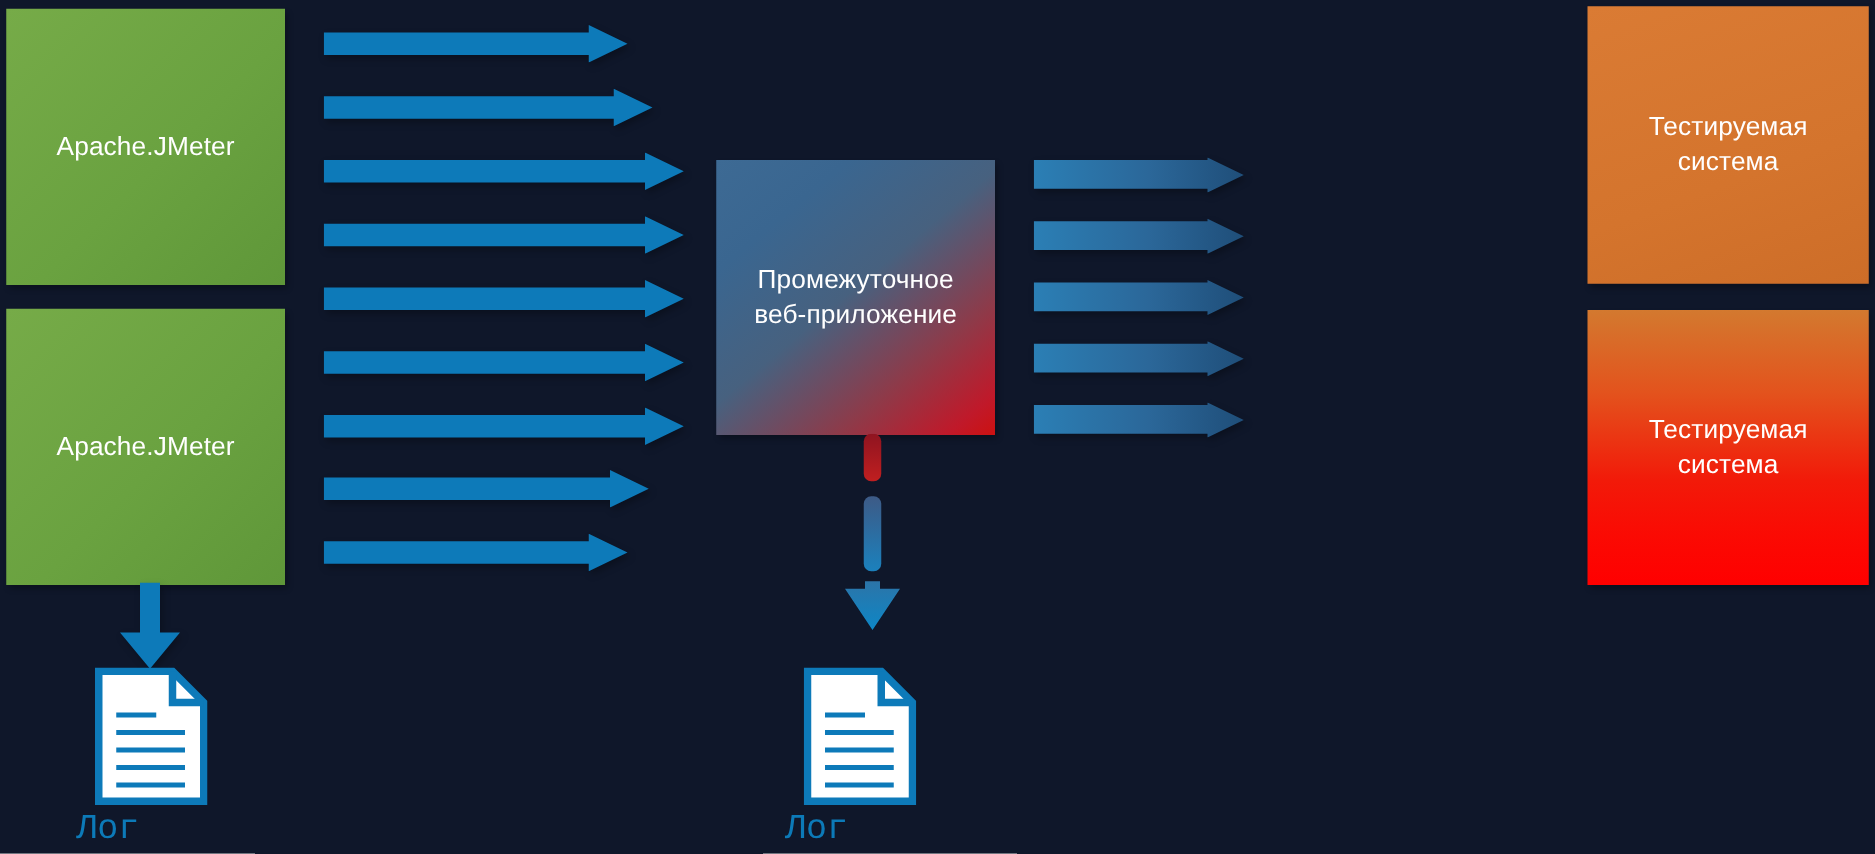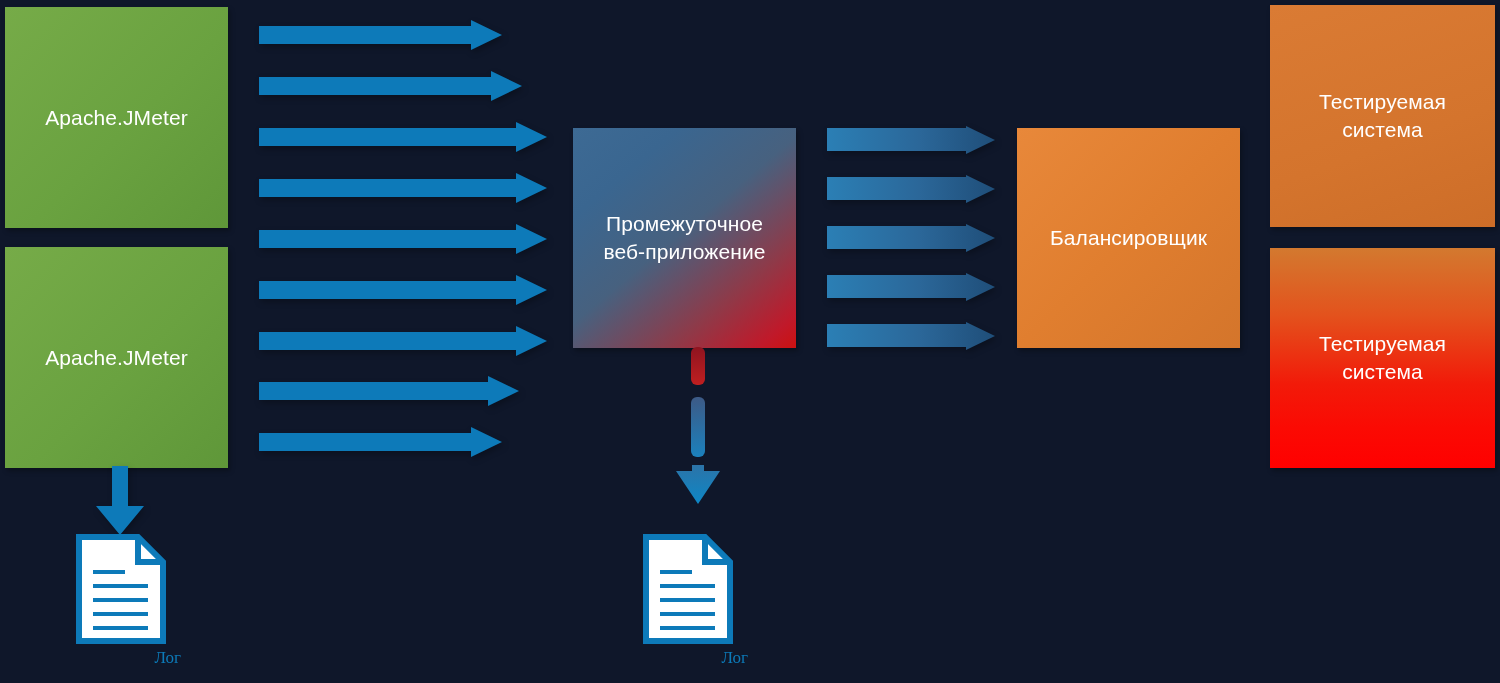--- a/index.html
+++ b/index.html
@@ -70,24 +70,24 @@
     filter: drop-shadow(2px 3px 3px rgba(0,0,0,0.25));
   }
 
   
   .dash-connector { position: absolute; }
 
   
   .doc { position: absolute; }
   .doc-label {
     position: absolute;
-    text-align: right;
+    text-align: left;
     color: #0c7ab8;
-    font-size: 17px;
-    font-family: Liberation Serif, serif;
+    font-size: 28px;
+    font-family: Liberation Mono, monospace;
   }
 </style>
 </head>
 <body>
 
 <div id="canvas">
 
   <div class="box box-jmeter-1">
     <span>Apache.JMeter</span>
   </div>
@@ -203,23 +203,20 @@
           <linearGradient id="ga5" x1="0" y1="0" x2="1" y2="0">
         <stop offset="0" stop-color="#2b7fb5"></stop>
             <stop offset="0.55" stop-color="#2b6799"></stop>
             <stop offset="1" stop-color="#1f4e79"></stop>
       </linearGradient>
         </defs>
       <path d="M0,2 L139,2 L139,0 L168,14 L139,28 L139,25 L0,25 Z" fill="url(#ga5)"></path>
     </svg>
   </div>
 
-  <div class="box box-balancer">
-    <span>Балансировщик</span>
-  </div>
 
   <div class="box box-sut-1">
     <span>
       <span>Тестируемая</span><br>
       <span>система</span>
     </span>
   </div>
 
   <div class="box box-sut-2">
     <span>

